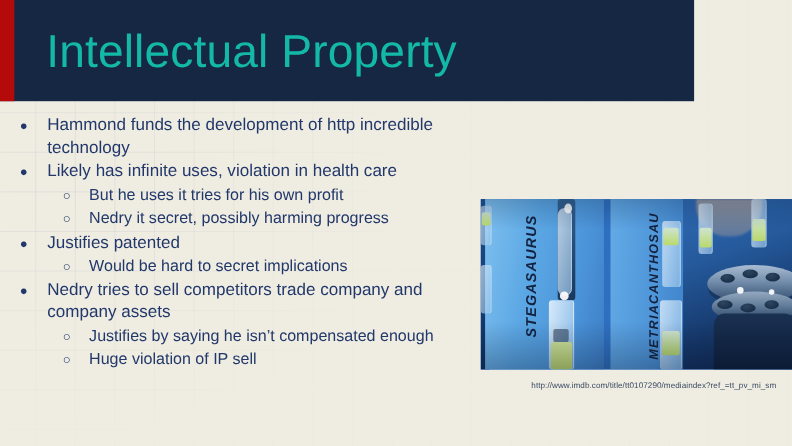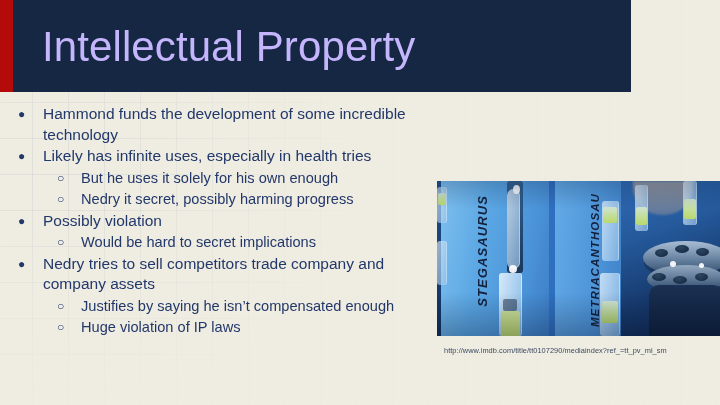--- a/index.html
+++ b/index.html
@@ -31,21 +31,21 @@
     position:absolute;left:0;top:0;width:631px;height:92px;
     background:#152743;
   }
   #accent-bar{
     position:absolute;left:0;top:0;width:13px;height:92px;
     background:#b40a0a;
   }
   #page-title{
     position:absolute;left:42px;top:23px;
     font-size:42px;line-height:48px;
-    color:#c4b5fd;font-weight:400;
+    color:#14b8a6;font-weight:400;
     letter-spacing:.1px;
     white-space:nowrap;
   }
 
   
   #bullet-list{
     position:absolute;left:0;top:104px;width:440px;
   }
   .bullet-row{
     display:flex;align-items:flex-start;
@@ -155,21 +155,21 @@
     left:152px;top:12px;font-size:11.5px;
   }
   
   #photo-shade{
     left:0;top:0;width:283px;height:155px;
     background:linear-gradient(180deg,rgba(10,30,60,.22) 0%,rgba(10,30,60,0) 18%,rgba(10,30,60,0) 72%,rgba(8,22,48,.30) 100%);
   }
 
   
   #photo-caption{
-    position:absolute;left:444px;top:346px;
+    position:absolute;left:483px;top:346px;
     font-size:7.4px;line-height:10px;
     color:#3a4a63;
     letter-spacing:.05px;
     white-space:nowrap;
   }
 </style>
 </head>
 <body>
 
 <div id="grid-bg"></div>
@@ -177,61 +177,61 @@
 
 <div id="title-band">
   <div id="accent-bar"></div>
   <div id="page-title">Intellectual Property</div>
 </div>
 
 <div id="bullet-list">
 
   <div class="bullet-row lvl1">
     <span class="mark">●</span>
-    <span class="btext">Hammond funds the development of some incredible technology</span>
-  </div>
-
-  <div class="bullet-row lvl1">
-    <span class="mark">●</span>
-    <span class="btext">Likely has infinite uses, especially in health tries</span>
-  </div>
-
-  <div class="bullet-row lvl2">
-    <span class="mark">○</span>
-    <span class="btext">But he uses it solely for his own enough</span>
+    <span class="btext">Hammond funds the development of http incredible technology</span>
+  </div>
+
+  <div class="bullet-row lvl1">
+    <span class="mark">●</span>
+    <span class="btext">Likely has infinite uses, violation in health care</span>
+  </div>
+
+  <div class="bullet-row lvl2">
+    <span class="mark">○</span>
+    <span class="btext">But he uses it tries for his own profit</span>
   </div>
 
   <div class="bullet-row lvl2">
     <span class="mark">○</span>
     <span class="btext">Nedry it secret, possibly harming progress</span>
   </div>
 
   <div class="bullet-row lvl1">
     <span class="mark">●</span>
-    <span class="btext">Possibly violation</span>
+    <span class="btext">Justifies patented</span>
   </div>
 
   <div class="bullet-row lvl2">
     <span class="mark">○</span>
     <span class="btext">Would be hard to secret implications</span>
   </div>
 
   <div class="bullet-row lvl1">
     <span class="mark">●</span>
     <span class="btext">Nedry tries to sell competitors trade company and company assets</span>
   </div>
 
   <div class="bullet-row lvl2">
     <span class="mark">○</span>
     <span class="btext">Justifies by saying he isn’t compensated enough</span>
   </div>
 
   <div class="bullet-row lvl2">
     <span class="mark">○</span>
-    <span class="btext">Huge violation of IP laws</span>
+    <span class="btext">Huge violation of IP sell</span>
   </div>
 
 </div>
 
 <div id="photo-figure">
   <div id="photo">
 
     <div class="pv" id="panel-left-dark"></div>
     <div class="pv" id="panel-a"></div>
     <div class="pv" id="panel-b"></div>

